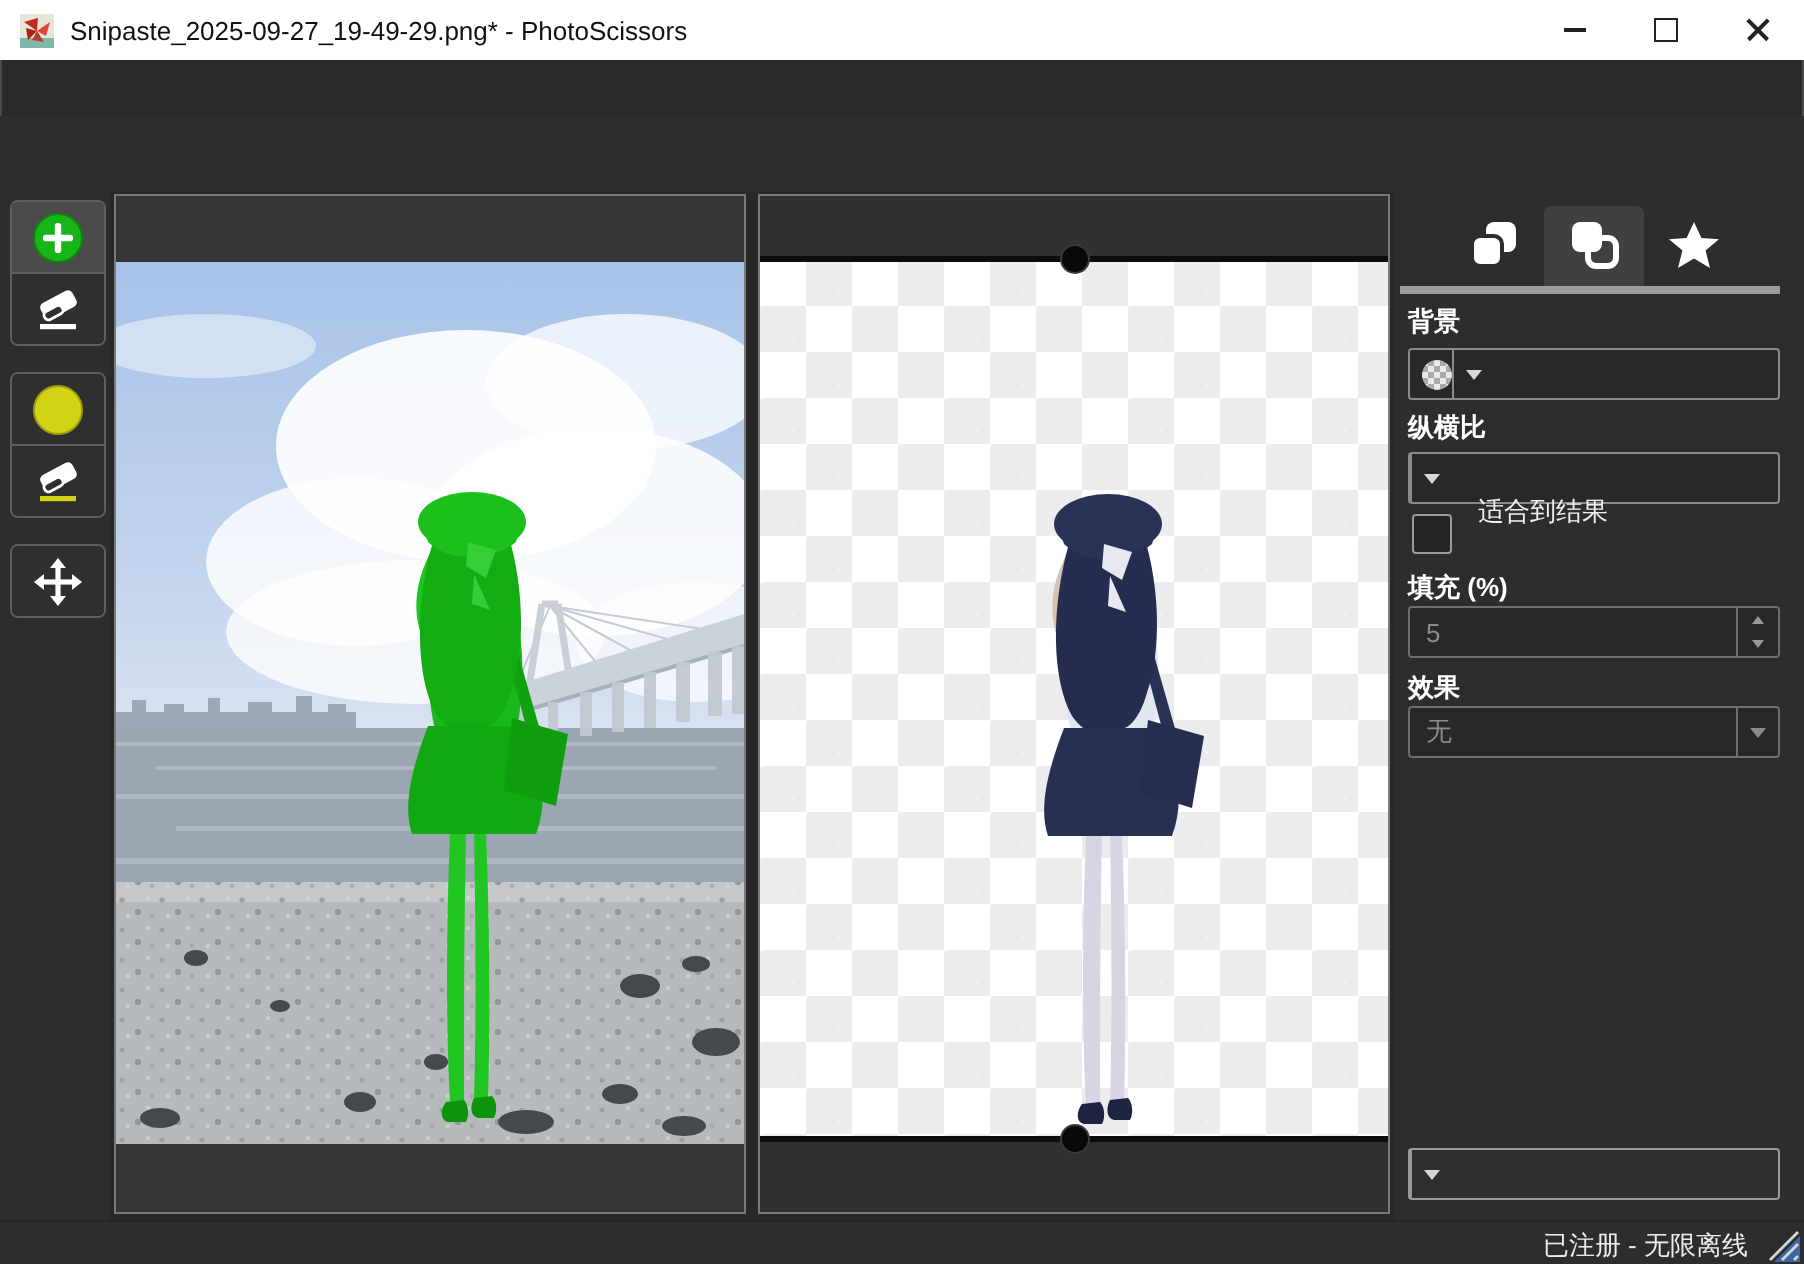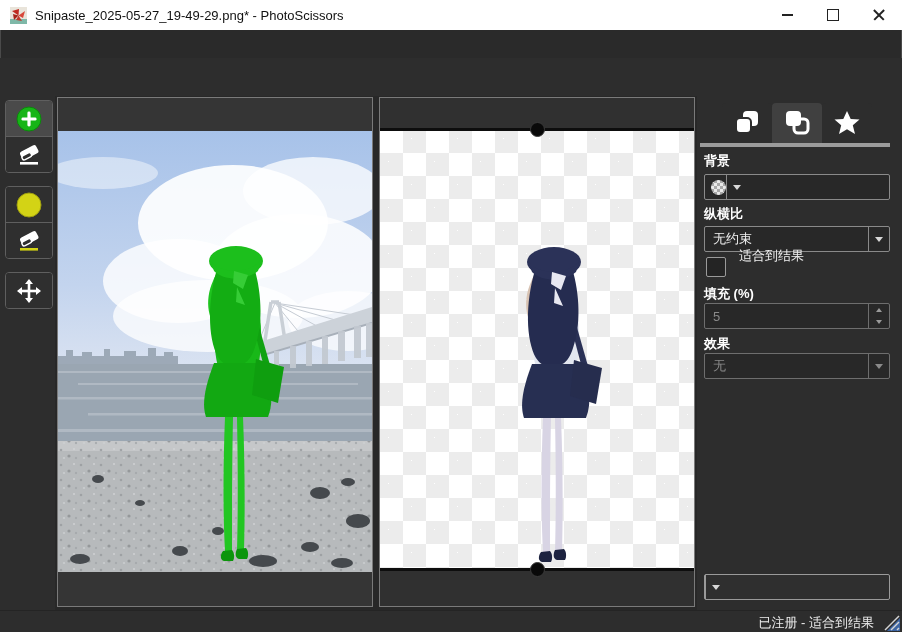--- a/index.html
+++ b/index.html
@@ -106,21 +106,21 @@
 
   <div class="titlebar">
     <svg class="app-icon" viewBox="0 0 17 17">
       <rect x="0" y="0" width="17" height="17" fill="#e9e4da"></rect>
       <rect x="0" y="12" width="17" height="5" fill="#7fb8a8"></rect>
       <path d="M8.5 8.5 L2 4 L9 2 Z" fill="#c02b20"></path>
       <path d="M8.5 8.5 L15 4 L13 11 Z" fill="#d8473a"></path>
       <path d="M8.5 8.5 L4 13 L3 7 Z" fill="#a82318"></path>
       <path d="M8.5 8.5 L12 14 L6 13 Z" fill="#c0392b"></path>
     </svg>
-    <span>Snipaste_2025-05-27_19-49-29.png* - PhotoScissors</span>
+    <span>Snipaste_2025-09-27_19-49-29.png* - PhotoScissors</span>
     <div class="win-btns">
       <div class="win-btn">
           <div class="glyph-min"></div>
         </div>
       <div class="win-btn">
           <div class="glyph-max"></div>
         </div>
       <div class="win-btn">
           <div class="glyph-close"></div>
         </div>
@@ -424,21 +424,20 @@
     <div class="sb-label" style="top:56px">背景</div>
     <div class="dd" style="top:78px">
       <span class="check-circle"></span>
       <span class="dd-arrow">
           <span class="caret"></span>
         </span>
     </div>
 
     <div class="sb-label" style="top:109px">纵横比</div>
     <div class="dd" style="top:130px">
-      <span class="dd-text">无约束</span>
       <span class="dd-arrow">
           <span class="caret"></span>
         </span>
     </div>
 
     <div class="checkbox" style="top:161px"></div>
     <div class="check-label" style="top:151px">适合到结果</div>
 
     <div class="sb-label" style="top:189px">填充 (%)</div>
     <div class="spin-sb" style="top:207px">
@@ -462,21 +461,21 @@
     </div>
 
     <div class="reset-btn">
       <span class="dd-arrow">
           <span class="caret"></span>
         </span>
     </div>
   </div>
 
   <div class="statusbar">
-    <span class="status-text">已注册 - 适合到结果</span>
+    <span class="status-text">已注册 - 无限离线</span>
     <svg class="grip" width="18" height="18" viewBox="0 0 18 18">
       <polygon points="18,5 18,18 5,18" fill="#3f6bb0" opacity="0.9"></polygon>
       <line x1="17" y1="3" x2="3" y2="17" stroke="#d5d5d5" stroke-width="1.4"></line>
       <line x1="17" y1="9" x2="9" y2="17" stroke="#d5d5d5" stroke-width="1.4"></line>
       <line x1="17" y1="15" x2="15" y2="17" stroke="#d5d5d5" stroke-width="1.4"></line>
     </svg>
   </div>
 
 </div>
 

